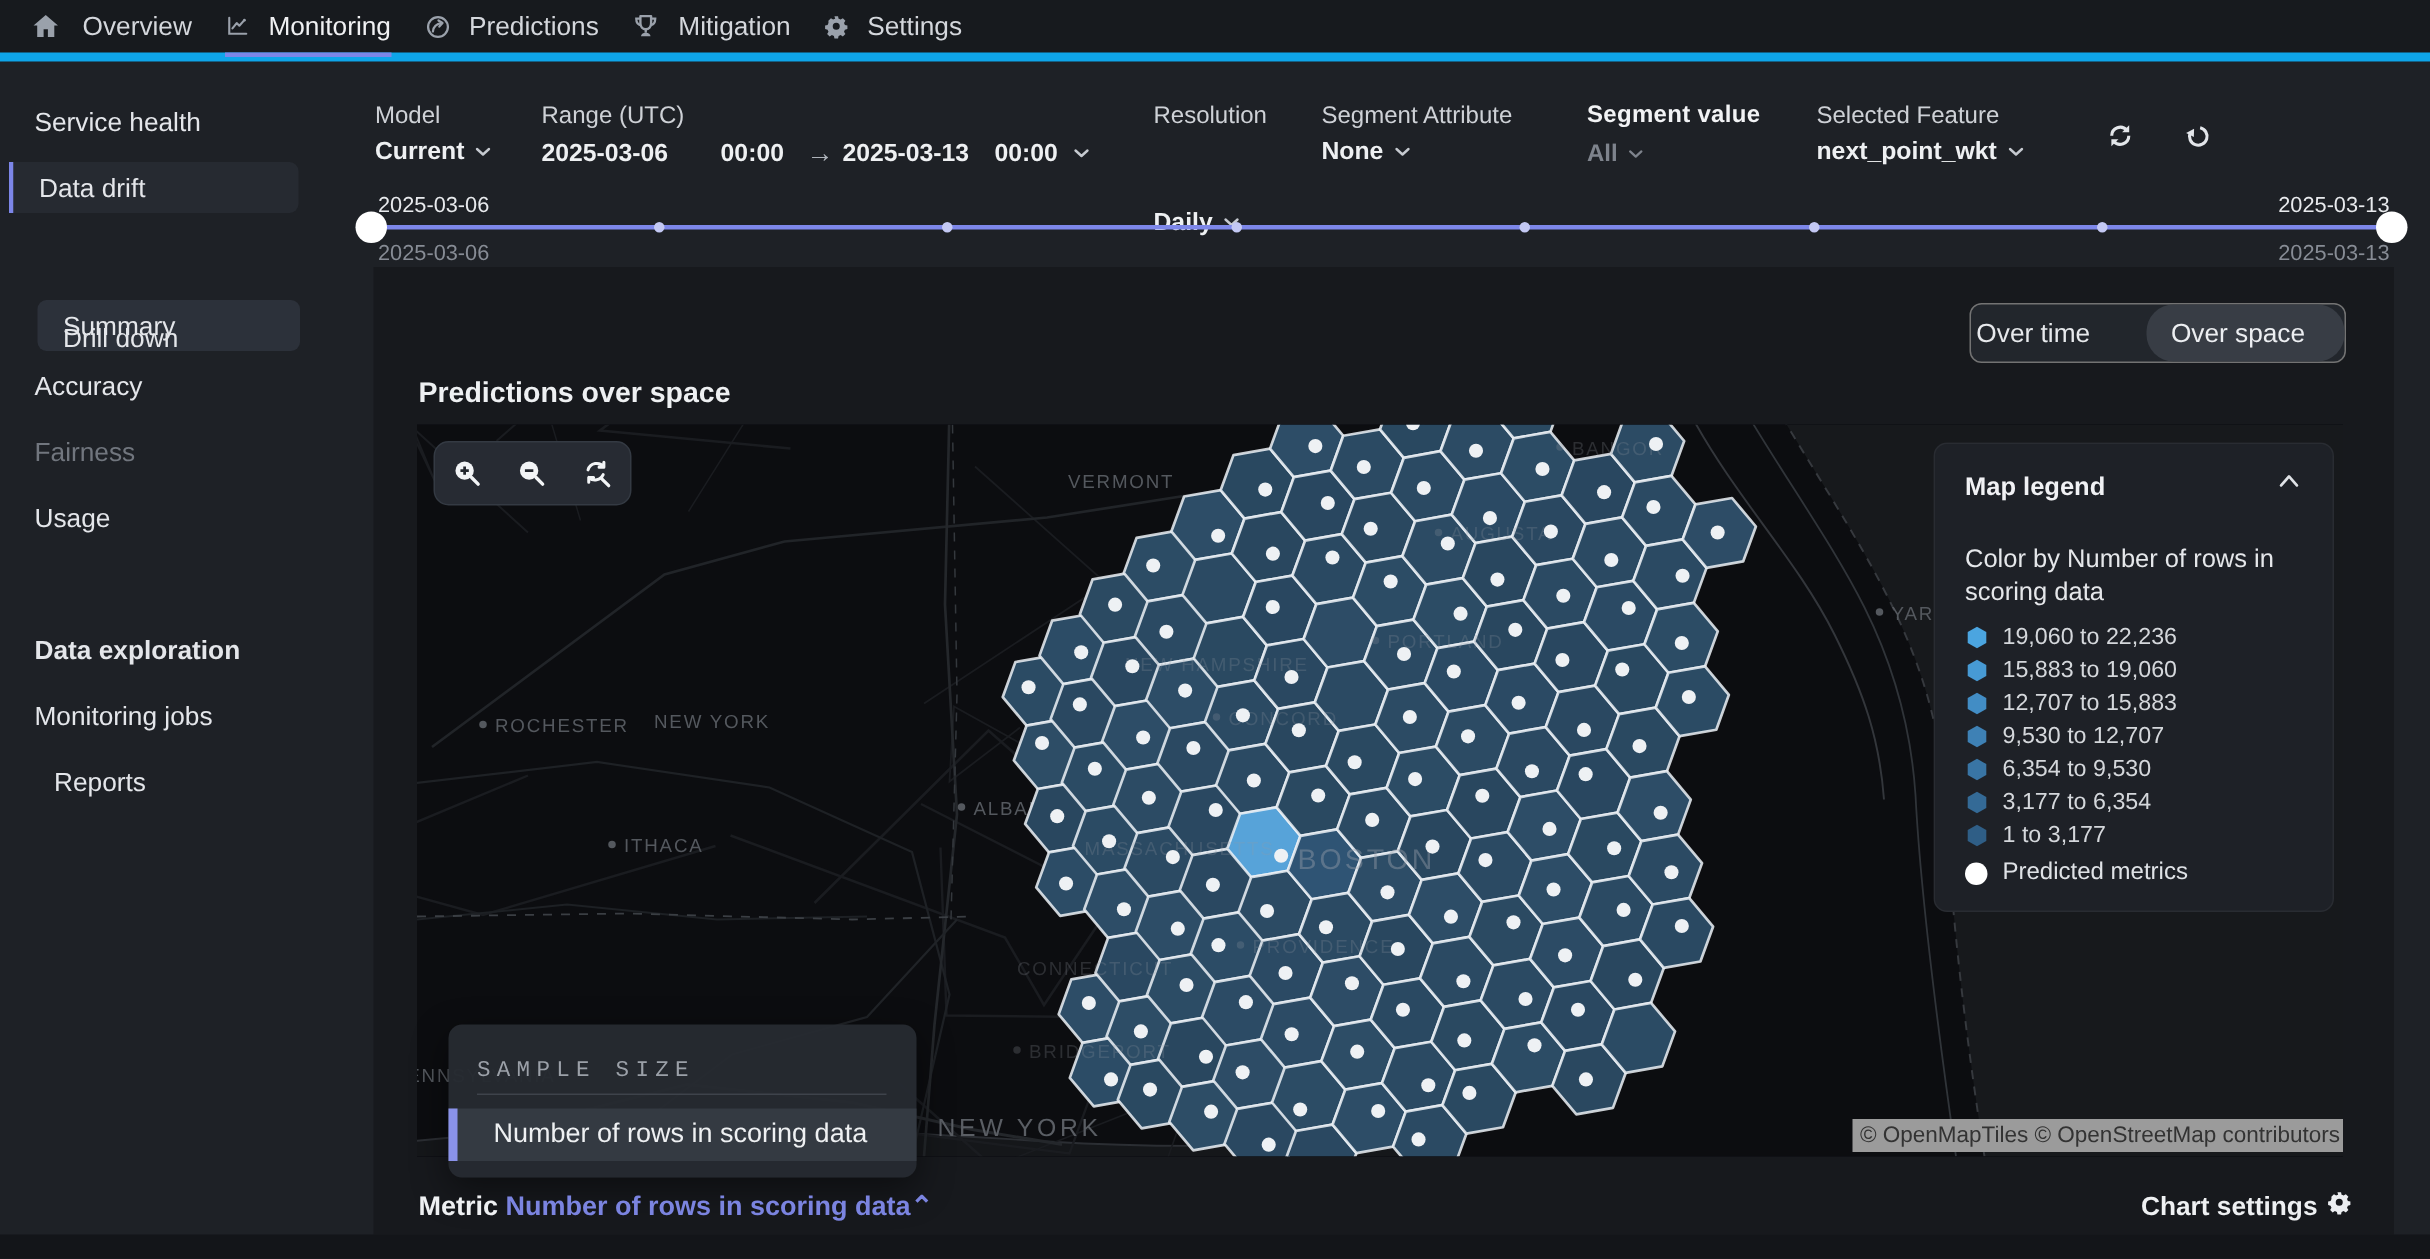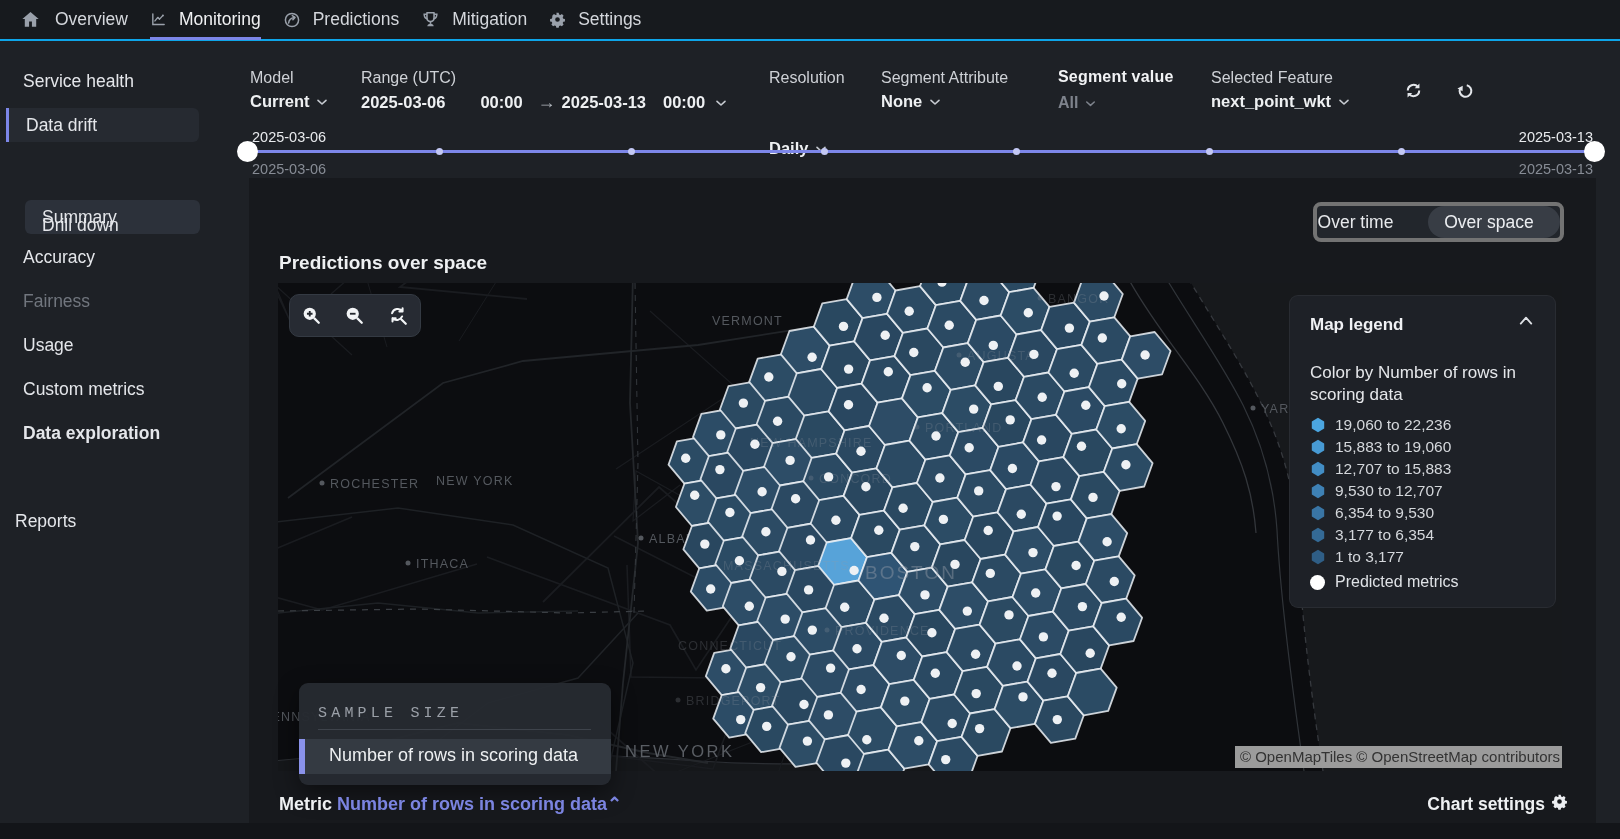--- a/index.html
+++ b/index.html
@@ -1,15 +1,15 @@
 <!DOCTYPE html>
 <html><head><meta charset="utf-8"><style>
 * { margin:0; padding:0; box-sizing:border-box; }
 body { width:1620px; height:839px; background:#1e2126; font-family:"Liberation Sans",sans-serif; overflow:hidden; position:relative; }
-.nav { position:absolute; left:0; top:0; width:1620px; height:41px; background:#171a1e; border-bottom:2px solid #0ea5e9; display:flex; align-items:center; }
+.nav { position:absolute; left:0; top:0; width:1620px; height:41px; background:#171a1e; border-bottom:6px solid #0ea5e9; display:flex; align-items:center; }
 .nav .item { display:flex; align-items:center; gap:12px; margin-left:22px; color:#d4d7dc; font-size:17.5px; height:41px; }
 .nav .item.first { margin-left:21px; }
 .nav .item.active { color:#f0f1f3; position:relative; }
 .nav .item.active:after { content:""; position:absolute; left:0; right:0; bottom:0; height:3px; background:#7c86e8; }
 .side { position:absolute; left:0; top:42px; width:248px; bottom:16px; background:#1e2126; }
 .sitem { position:absolute; left:0; width:248px; height:34px; line-height:34px; color:#e4e6ea; font-size:17.5px; }
 .panel { position:absolute; left:249px; top:178px; width:1347px; height:645px; background:#17191d; }
 .mapwrap { position:absolute; left:29px; top:105px; width:1284px; height:488px; background:#0c0d10; overflow:hidden; }
 .lrow { display:flex; align-items:center; gap:9px; height:22px; color:#d4d7db; font-size:15.5px; }
 .toolbar-label { color:#ced1d6; font-size:16px; }
@@ -57,23 +57,23 @@
 </div>
 
 <div class="side">
   <div class="sitem" style="top:22px; padding-left:23px;">Service health</div>
   <div class="sitem" style="top:66px; padding-left:23px; background:#262a31; width:193px; left:6px; padding-left:17px; border-left:3px solid #7c86e8; border-radius:0 6px 6px 0;">Data drift</div>
   <div class="sitem" style="top:110px; left:25px; width:175px; padding-left:17px; background:#2c313a; border-radius:6px;margin-top:48px;">Summary</div>
   <div class="sitem" style="top:154px; padding-left:42px;margin-top:12px;">Drill down</div>
   <div class="sitem" style="top:198px; padding-left:23px;">Accuracy</div>
   <div class="sitem" style="top:242px; padding-left:23px; color:#71767e;">Fairness</div>
   <div class="sitem" style="top:286px; padding-left:23px;">Usage</div>
-  <div class="sitem" style="top:330px; padding-left:23px;">Custom metrics</div>
   <div class="sitem" style="top:374px; padding-left:23px;font-weight:bold;">Data exploration</div>
-  <div class="sitem" style="top:462px; padding-left:15px;">Reports</div>
+  <div class="sitem" style="top:418px; padding-left:23px;">Monitoring jobs</div>
+  <div class="sitem" style="top:462px; padding-left:36px;">Reports</div>
 </div>
 
 <div style="position:absolute; left:250px; top:69px;" class="toolbar-label">Model</div>
 <div style="position:absolute; left:250px; top:92px;" class="toolbar-val">Current <svg width="16" height="16" viewBox="0 0 24 24" style="vertical-align:-3px">
       <path d="M6 9.5 L12 15 L18 9.5" stroke="#c6cad0" stroke-width="2.4" fill="none" stroke-linecap="round" stroke-linejoin="round"></path>
     </svg></div>
 <div style="position:absolute; left:361px; top:69px;" class="toolbar-label">Range (UTC)</div>
 <div style="position:absolute; left:361px; top:92px; display:flex; align-items:center;" class="toolbar-val">
     <span>2025-03-06</span>
     <span style="margin-left:35px">00:00</span>
@@ -121,21 +121,21 @@
 <div style="position:absolute; left:821px; top:148px; width:7px; height:7px; border-radius:50%; background:#c3c8f3;"></div>
 <div style="position:absolute; left:1013px; top:148px; width:7px; height:7px; border-radius:50%; background:#c3c8f3;"></div>
 <div style="position:absolute; left:1206px; top:148px; width:7px; height:7px; border-radius:50%; background:#c3c8f3;"></div>
 <div style="position:absolute; left:1398px; top:148px; width:7px; height:7px; border-radius:50%; background:#c3c8f3;"></div>
 
 <div style="position:absolute; left:237px; top:141px; width:21px; height:21px; border-radius:50%; background:#ffffff;"></div>
 <div style="position:absolute; left:1584px; top:141px; width:21px; height:21px; border-radius:50%; background:#ffffff;"></div>
 
 <div class="panel">
 
-  <div style="position:absolute; right:32px; top:24px; width:251px; height:40px; background:#22262c; border-radius:8px; display:flex; border:4px solid #737373;gap:34px;">
+  <div style="position:absolute; right:32px; top:24px; width:251px; height:40px; background:#22262c; border-radius:8px; display:flex; border:1px solid #737373;gap:34px;">
     <div style="flex:1; display:flex; align-items:center; justify-content:center; color:#e7e9ec; font-size:17.5px;">Over time</div>
     <div style="width:132px; background:#383d45; border-radius:18px; display:flex; align-items:center; justify-content:center; color:#eceef1; font-size:17.5px;">
         <span style="margin-right:10px">Over space</span>
       </div>
   </div>
   <div style="position:absolute; left:30px; top:74px; color:#eef0f2; font-size:19px; font-weight:bold;">Predictions over space</div>
 
   <div class="mapwrap">
     <svg width="1284" height="488" viewBox="0 0 1284 488" style="position:absolute;left:0;top:0">
 <rect x="0" y="0" width="1284" height="488" fill="#0c0d10"></rect>

